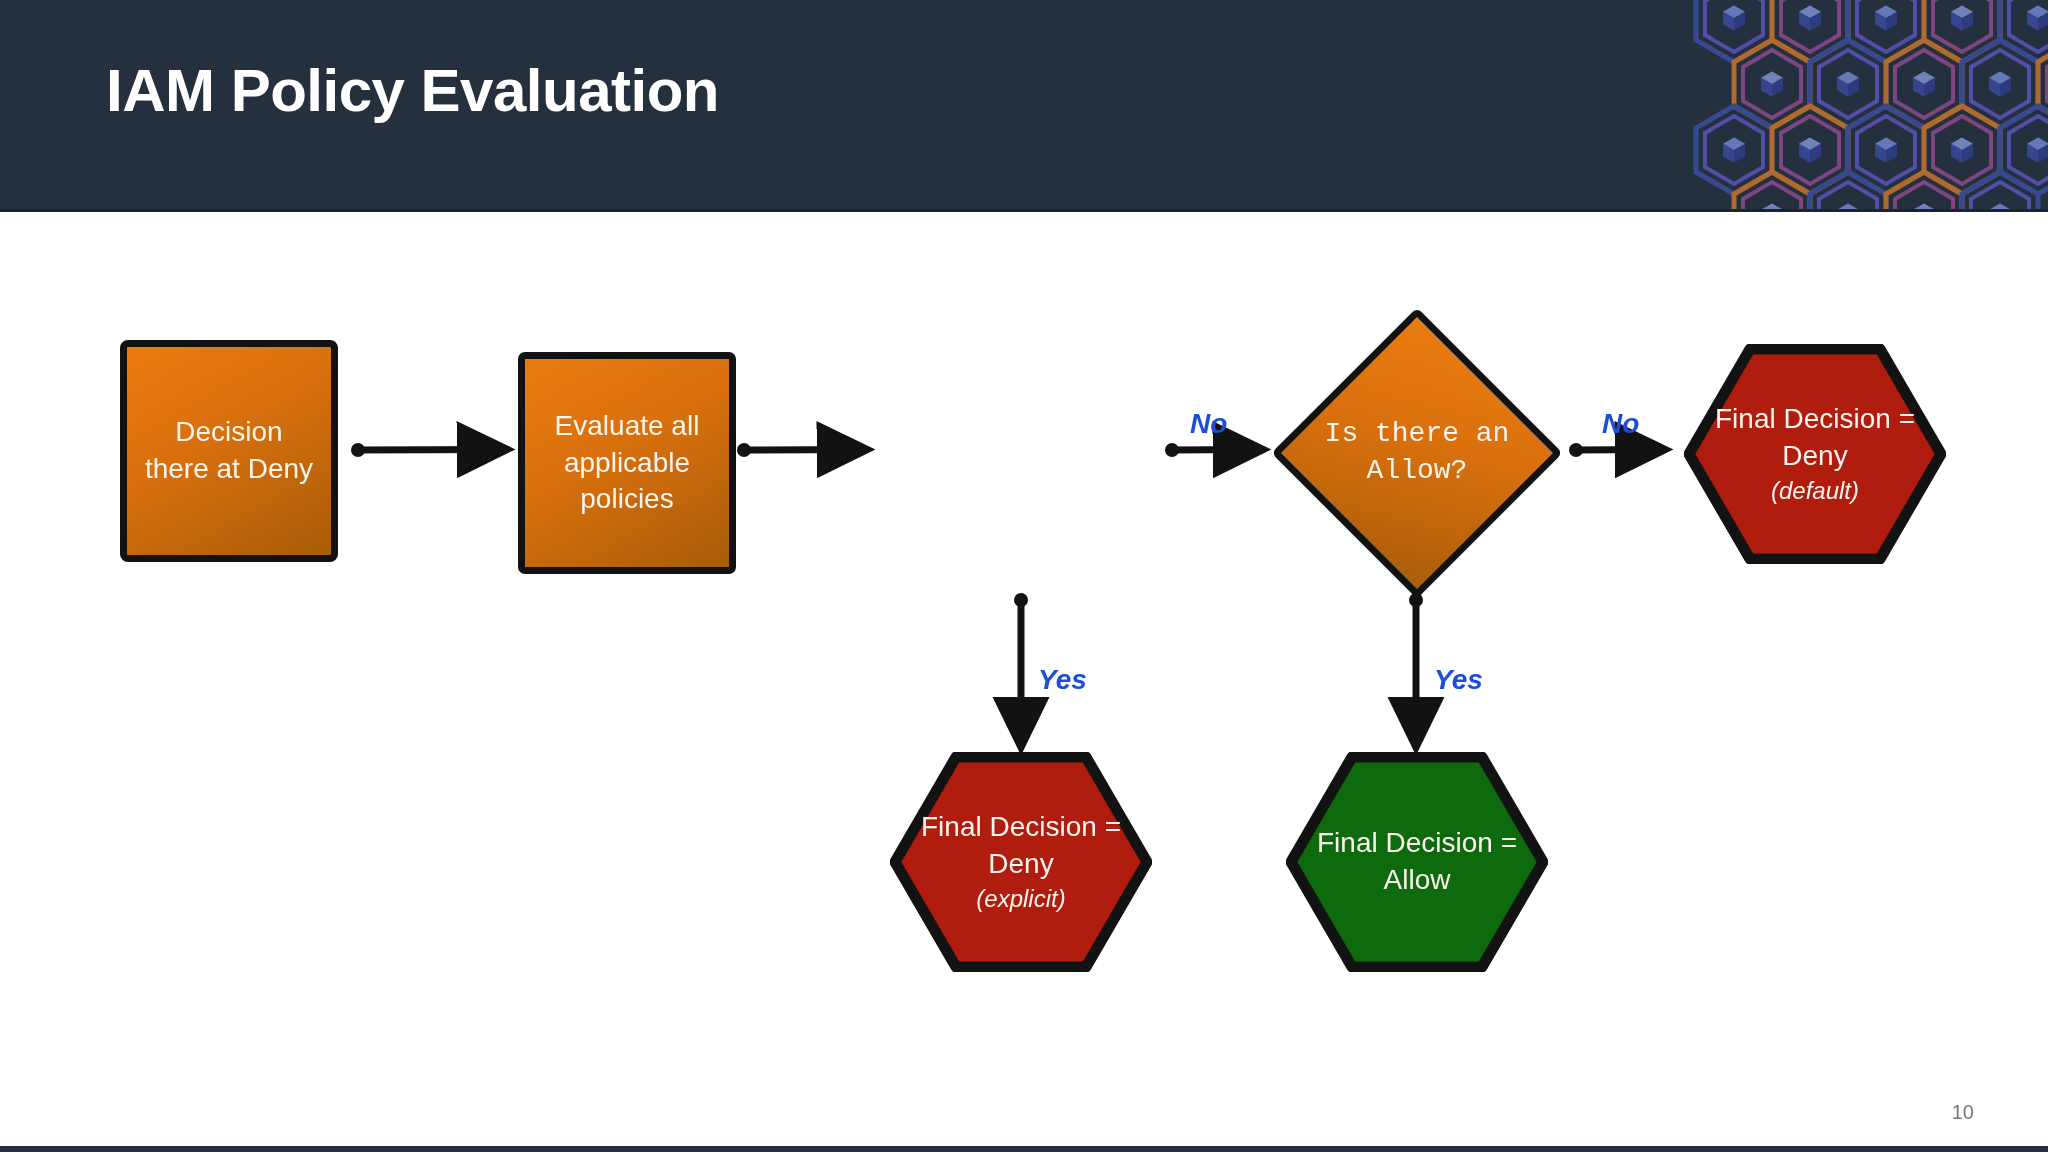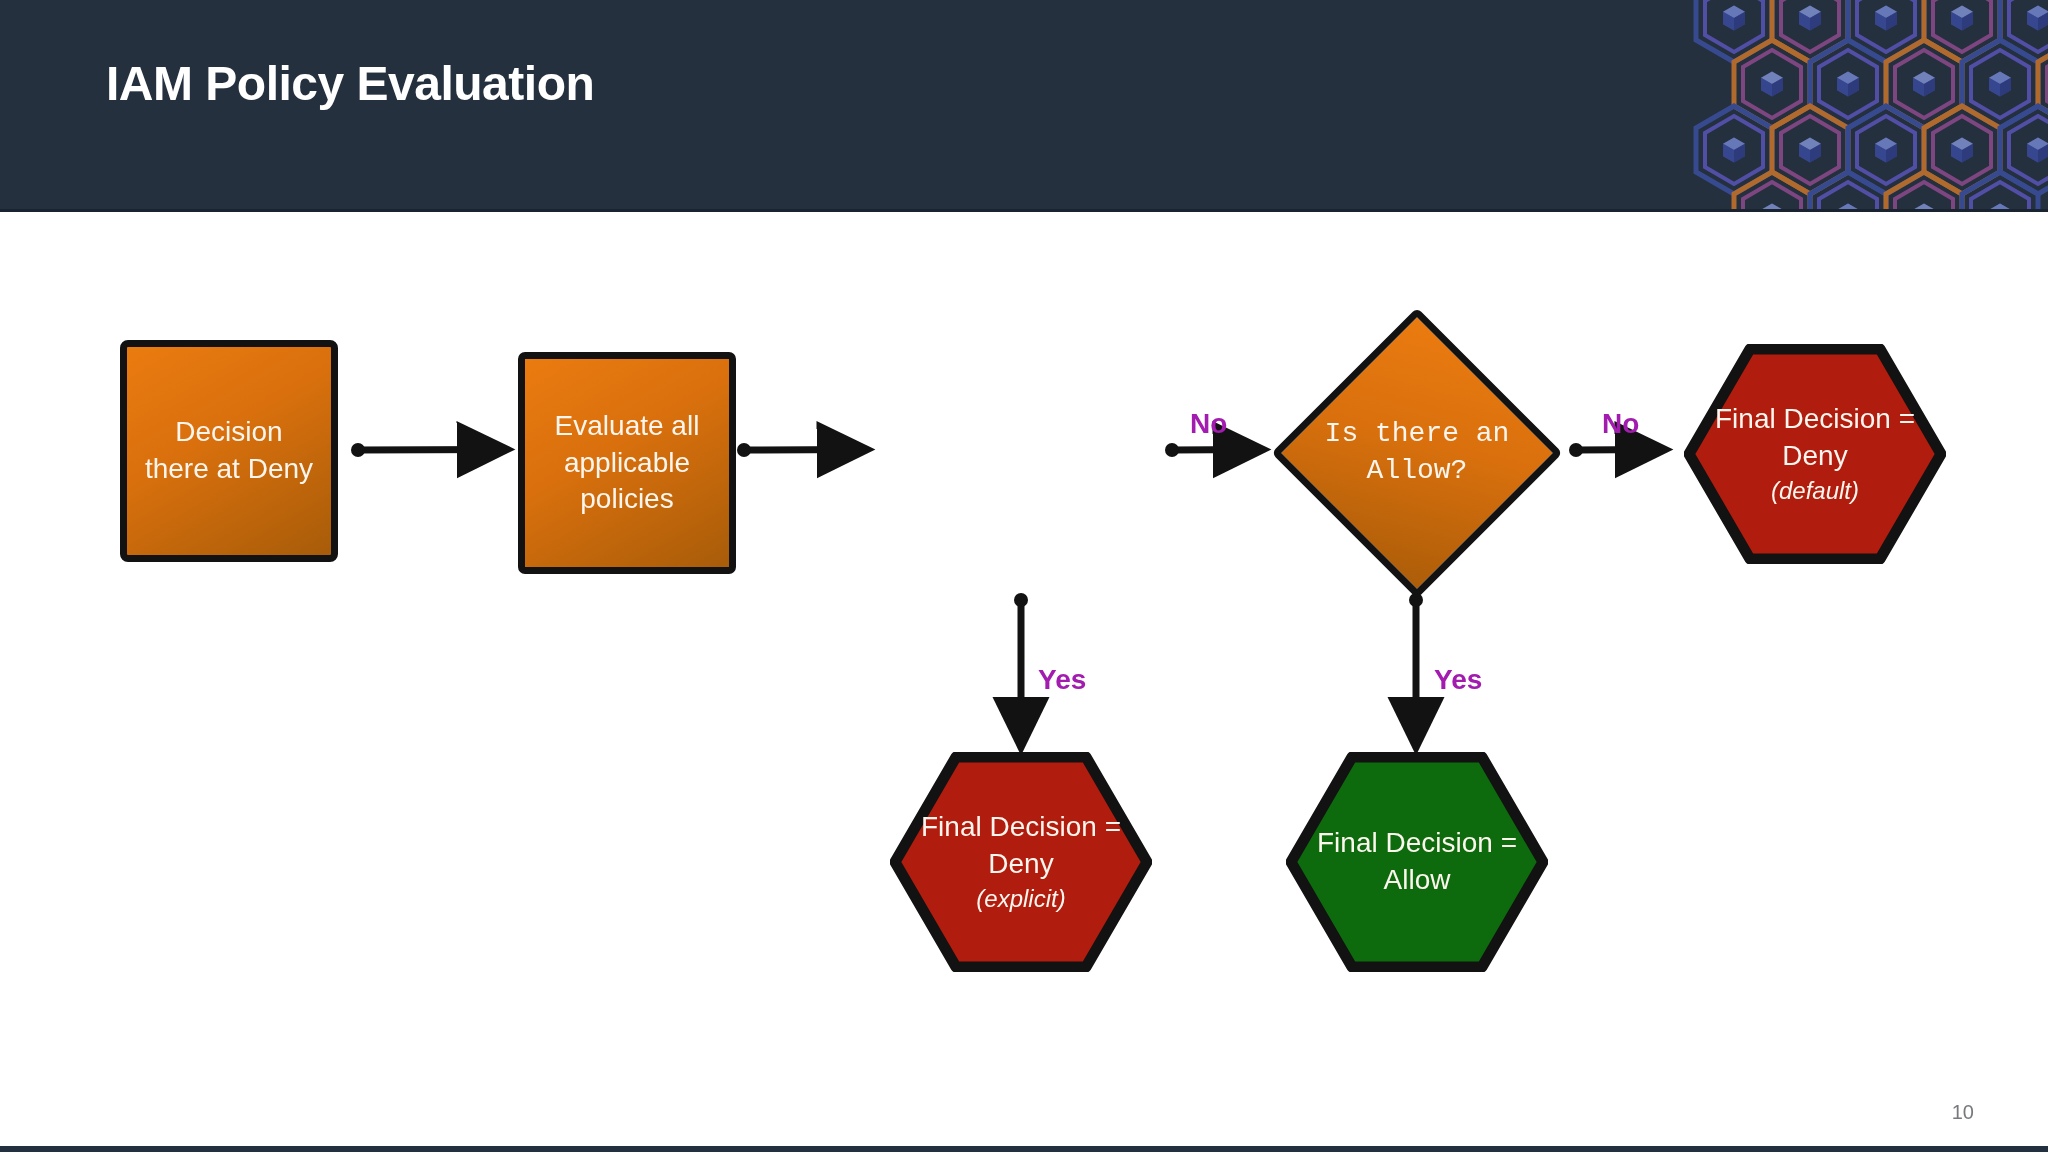--- a/index.html
+++ b/index.html
@@ -31,21 +31,21 @@
   #header-rule {
     position: absolute;
     left: 0; top: 209px;
     width: 2048px; height: 3px;
     background: #1a2430;
   }
   #slide-title {
     position: absolute;
     left: 106px;
     top: 56px;
-    font-size: 48px;
+    font-size: 60px;
     font-weight: bold;
     color: #ffffff;
     letter-spacing: -0.5px;
     white-space: nowrap;
   }
   #header-pattern {
     position: absolute;
     right: 0; top: 0;
     width: 400px; height: 212px;
     opacity: 0.95;
@@ -116,22 +116,23 @@
     left: 0; top: 0;
     width: 100%; height: 100%;
     z-index: -1;
   }
   .hex .htext { position: relative; z-index: 2; }
 
   
   .edge-label {
     position: absolute;
     font-size: 28px;
+    font-style: italic;
     font-weight: 600;
-    color: #a21caf;
+    color: #1d4ed8;
     z-index: 4;
     white-space: nowrap;
   }
 
   
   #page-number {
     position: absolute;
     right: 74px;
     bottom: 28px;
     font-size: 20px;

